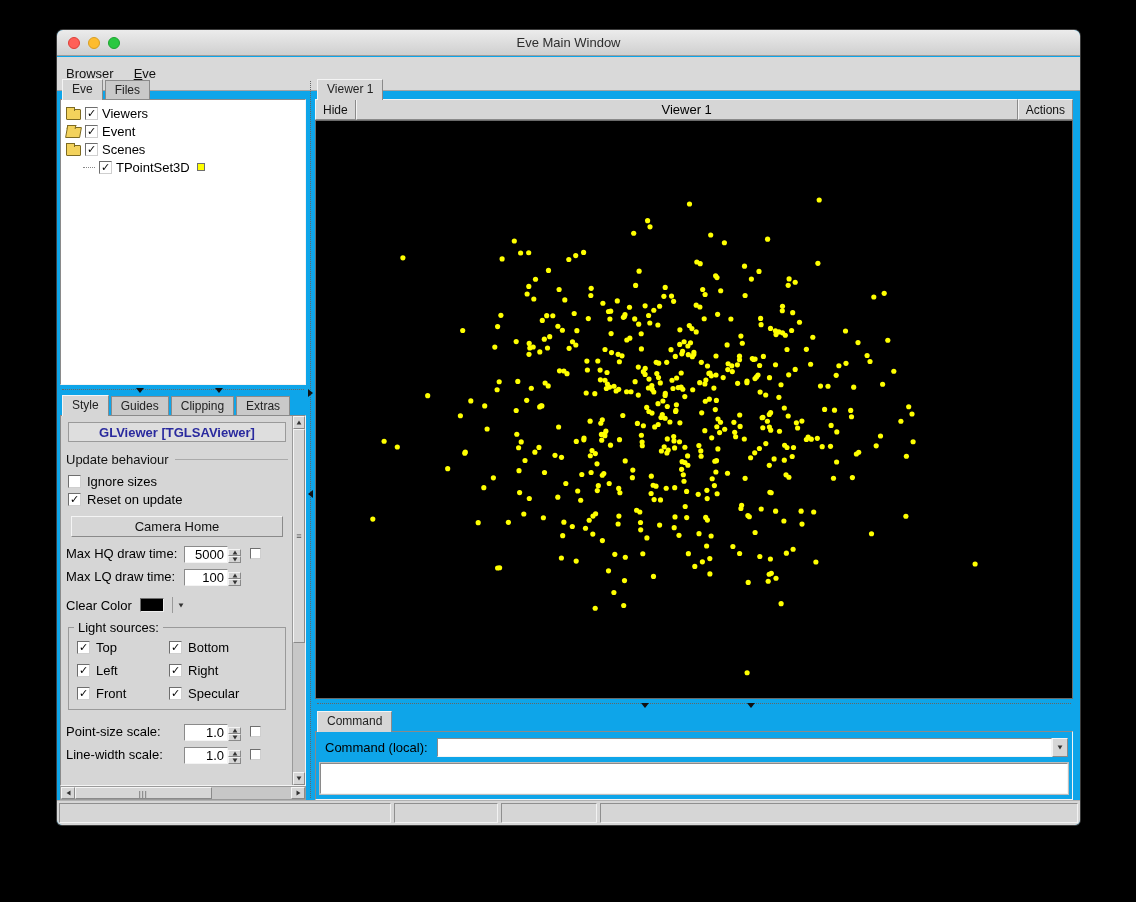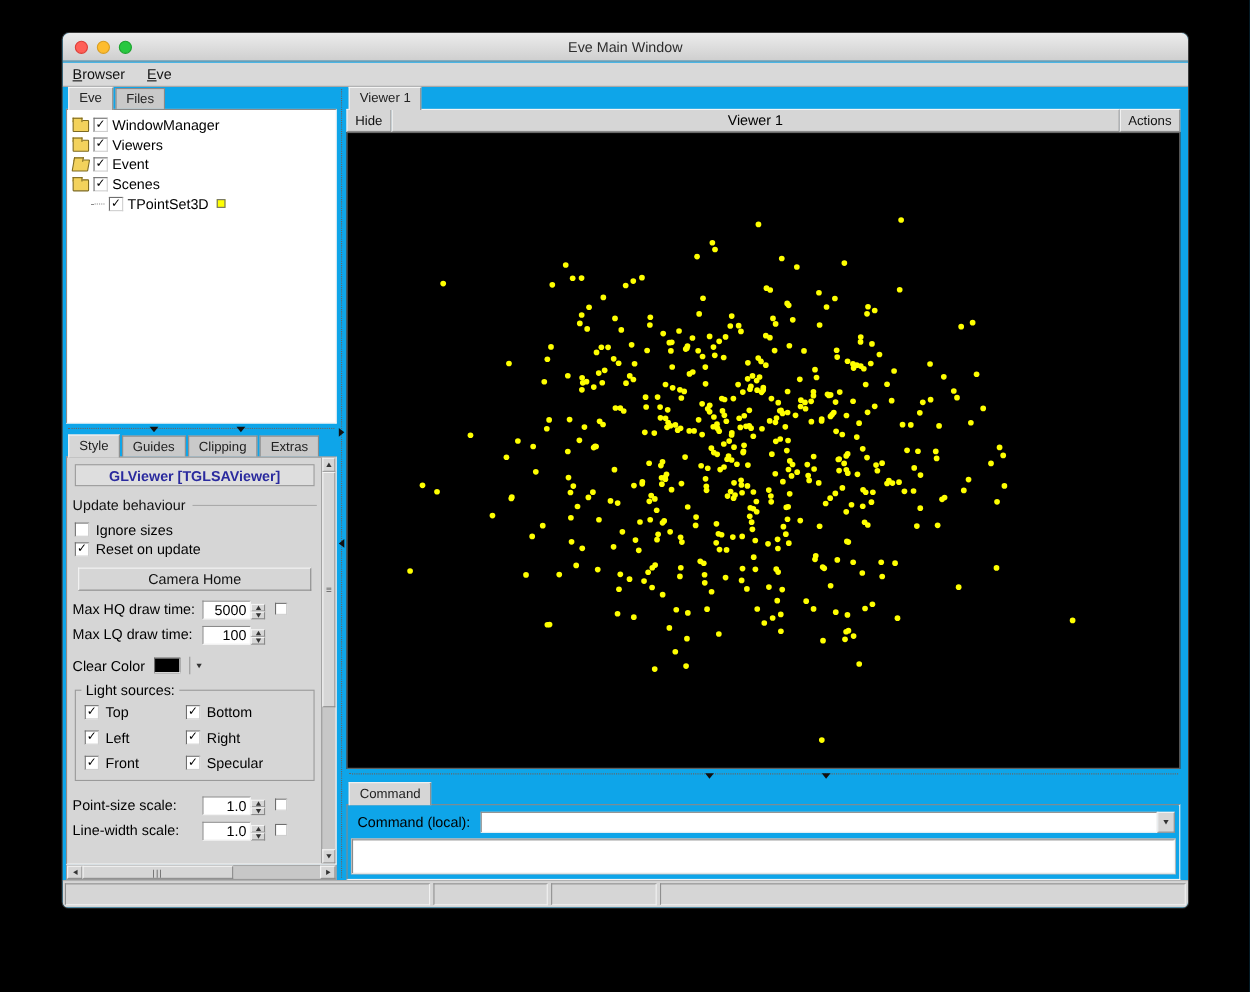--- a/index.html
+++ b/index.html
@@ -13,21 +13,21 @@
   .titlebar { position:absolute; top:0; left:0; right:0; height:26px;
               background:linear-gradient(#ececec,#cfcfcf); border-bottom:1px solid #9d9d9d; }
   .titlebar .title { line-height:25px; text-align:center; font-size:13px; color:#2d2d2d; }
   .lights { position:absolute; left:11px; top:7px; display:flex; gap:8px; }
   .light { width:12px; height:12px; border-radius:50%; }
   .light.red    { background:#ff5f57; border:1px solid #dd3f38; }
   .light.yellow { background:#febc2e; border:1px solid #d99e22; }
   .light.green  { background:#28c840; border:1px solid #1da32f; }
 
   
-  .menubar { position:absolute; top:27px; left:0; right:0; height:22px; background:#d9d9d9;
+  .menubar { position:absolute; top:27px; left:0; right:0; height:34px; background:#d9d9d9;
              border-bottom:1px solid #a3a3a3; display:flex; align-items:center; padding-left:9px; gap:20px; }
   .menu-item { display:inline-block; font-size:13px; color:#111; }
   .menu-item::first-letter { text-decoration:underline; }
   .tab-row { height:20px; display:flex; align-items:flex-end; padding-left:2px; position:relative; z-index:3; }
   .tab { font-size:12px; padding:2px 9px 2px; background:#c9c9c9; color:#222;
          border:1px solid #8a8a8a; border-bottom:none; margin-right:2px; }
   .tab.active { background:#d6d6d6; border-color:#f4f4f4 #8a8a8a #d6d6d6 #f4f4f4;
                 margin-bottom:-1px; padding-bottom:4px; }
   .cb { width:13px; height:13px; background:#fff; flex:none;
         border:1px solid; border-color:#6e6e6e #cfcfcf #cfcfcf #6e6e6e;
@@ -176,25 +176,20 @@
   </div>
 
   <div class="left-panel">
 
     <div class="tab-row">
       <span class="tab active">Eve</span>
       <span class="tab">Files</span>
     </div>
 
     <div class="tree-box">
-      <div class="tree-item">
-        <span class="folder-icon"></span>
-        <span class="cb checked"></span>
-        <span>WindowManager</span>
-      </div>
       <div class="tree-item">
         <span class="folder-icon"></span>
         <span class="cb checked"></span>
         <span>Viewers</span>
       </div>
       <div class="tree-item">
         <span class="folder-icon open"></span>
         <span class="cb checked"></span>
         <span>Event</span>
       </div>

